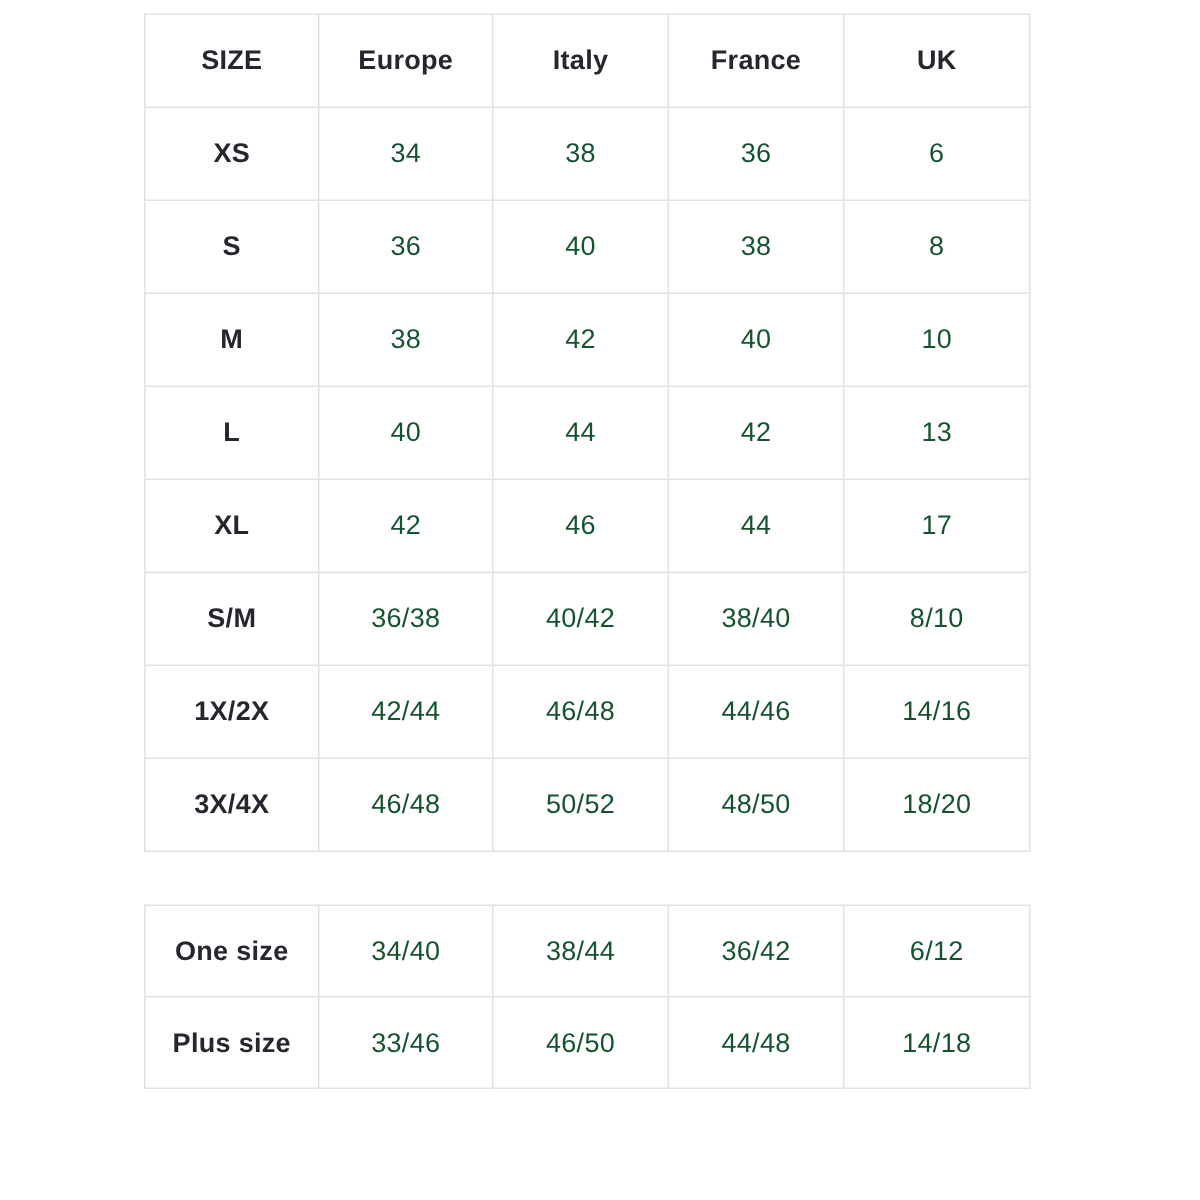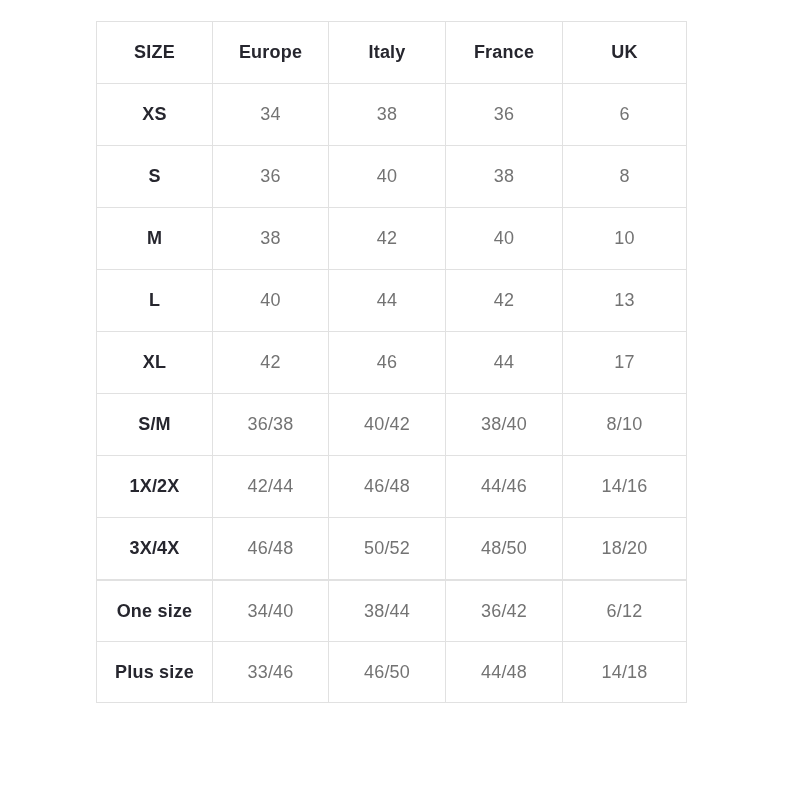--- a/index.html
+++ b/index.html
@@ -7,21 +7,21 @@
     margin: 0;
     padding: 0;
     background: #ffffff;
     width: 800px;
     height: 800px;
     font-family: "Liberation Sans", "DejaVu Sans", sans-serif;
   }
   .page {
     width: 800px;
     height: 800px;
-    padding-top: 21px;
+    padding-top: 9px;
     padding-left: 96px;
     background: #ffffff;
   }
   table.size-table {
     border-collapse: collapse;
     table-layout: fixed;
     width: 590px;
     background: #ffffff;
   }
   table.size-table th,
@@ -35,23 +35,24 @@
     padding: 0;
     overflow: hidden;
     white-space: nowrap;
   }
   table.size-table th {
     font-weight: 700;
     color: #26262e;
   }
   table.size-table td {
     font-weight: 400;
-    color: #737373;
+    color: #14532d;
   }
   table.size-table.secondary {
+    margin-top: 35px;
   }
   table.size-table.secondary th,
   table.size-table.secondary td {
     height: 61px;
   }
 </style>
 </head>
 <body>
 
 <div class="page">

